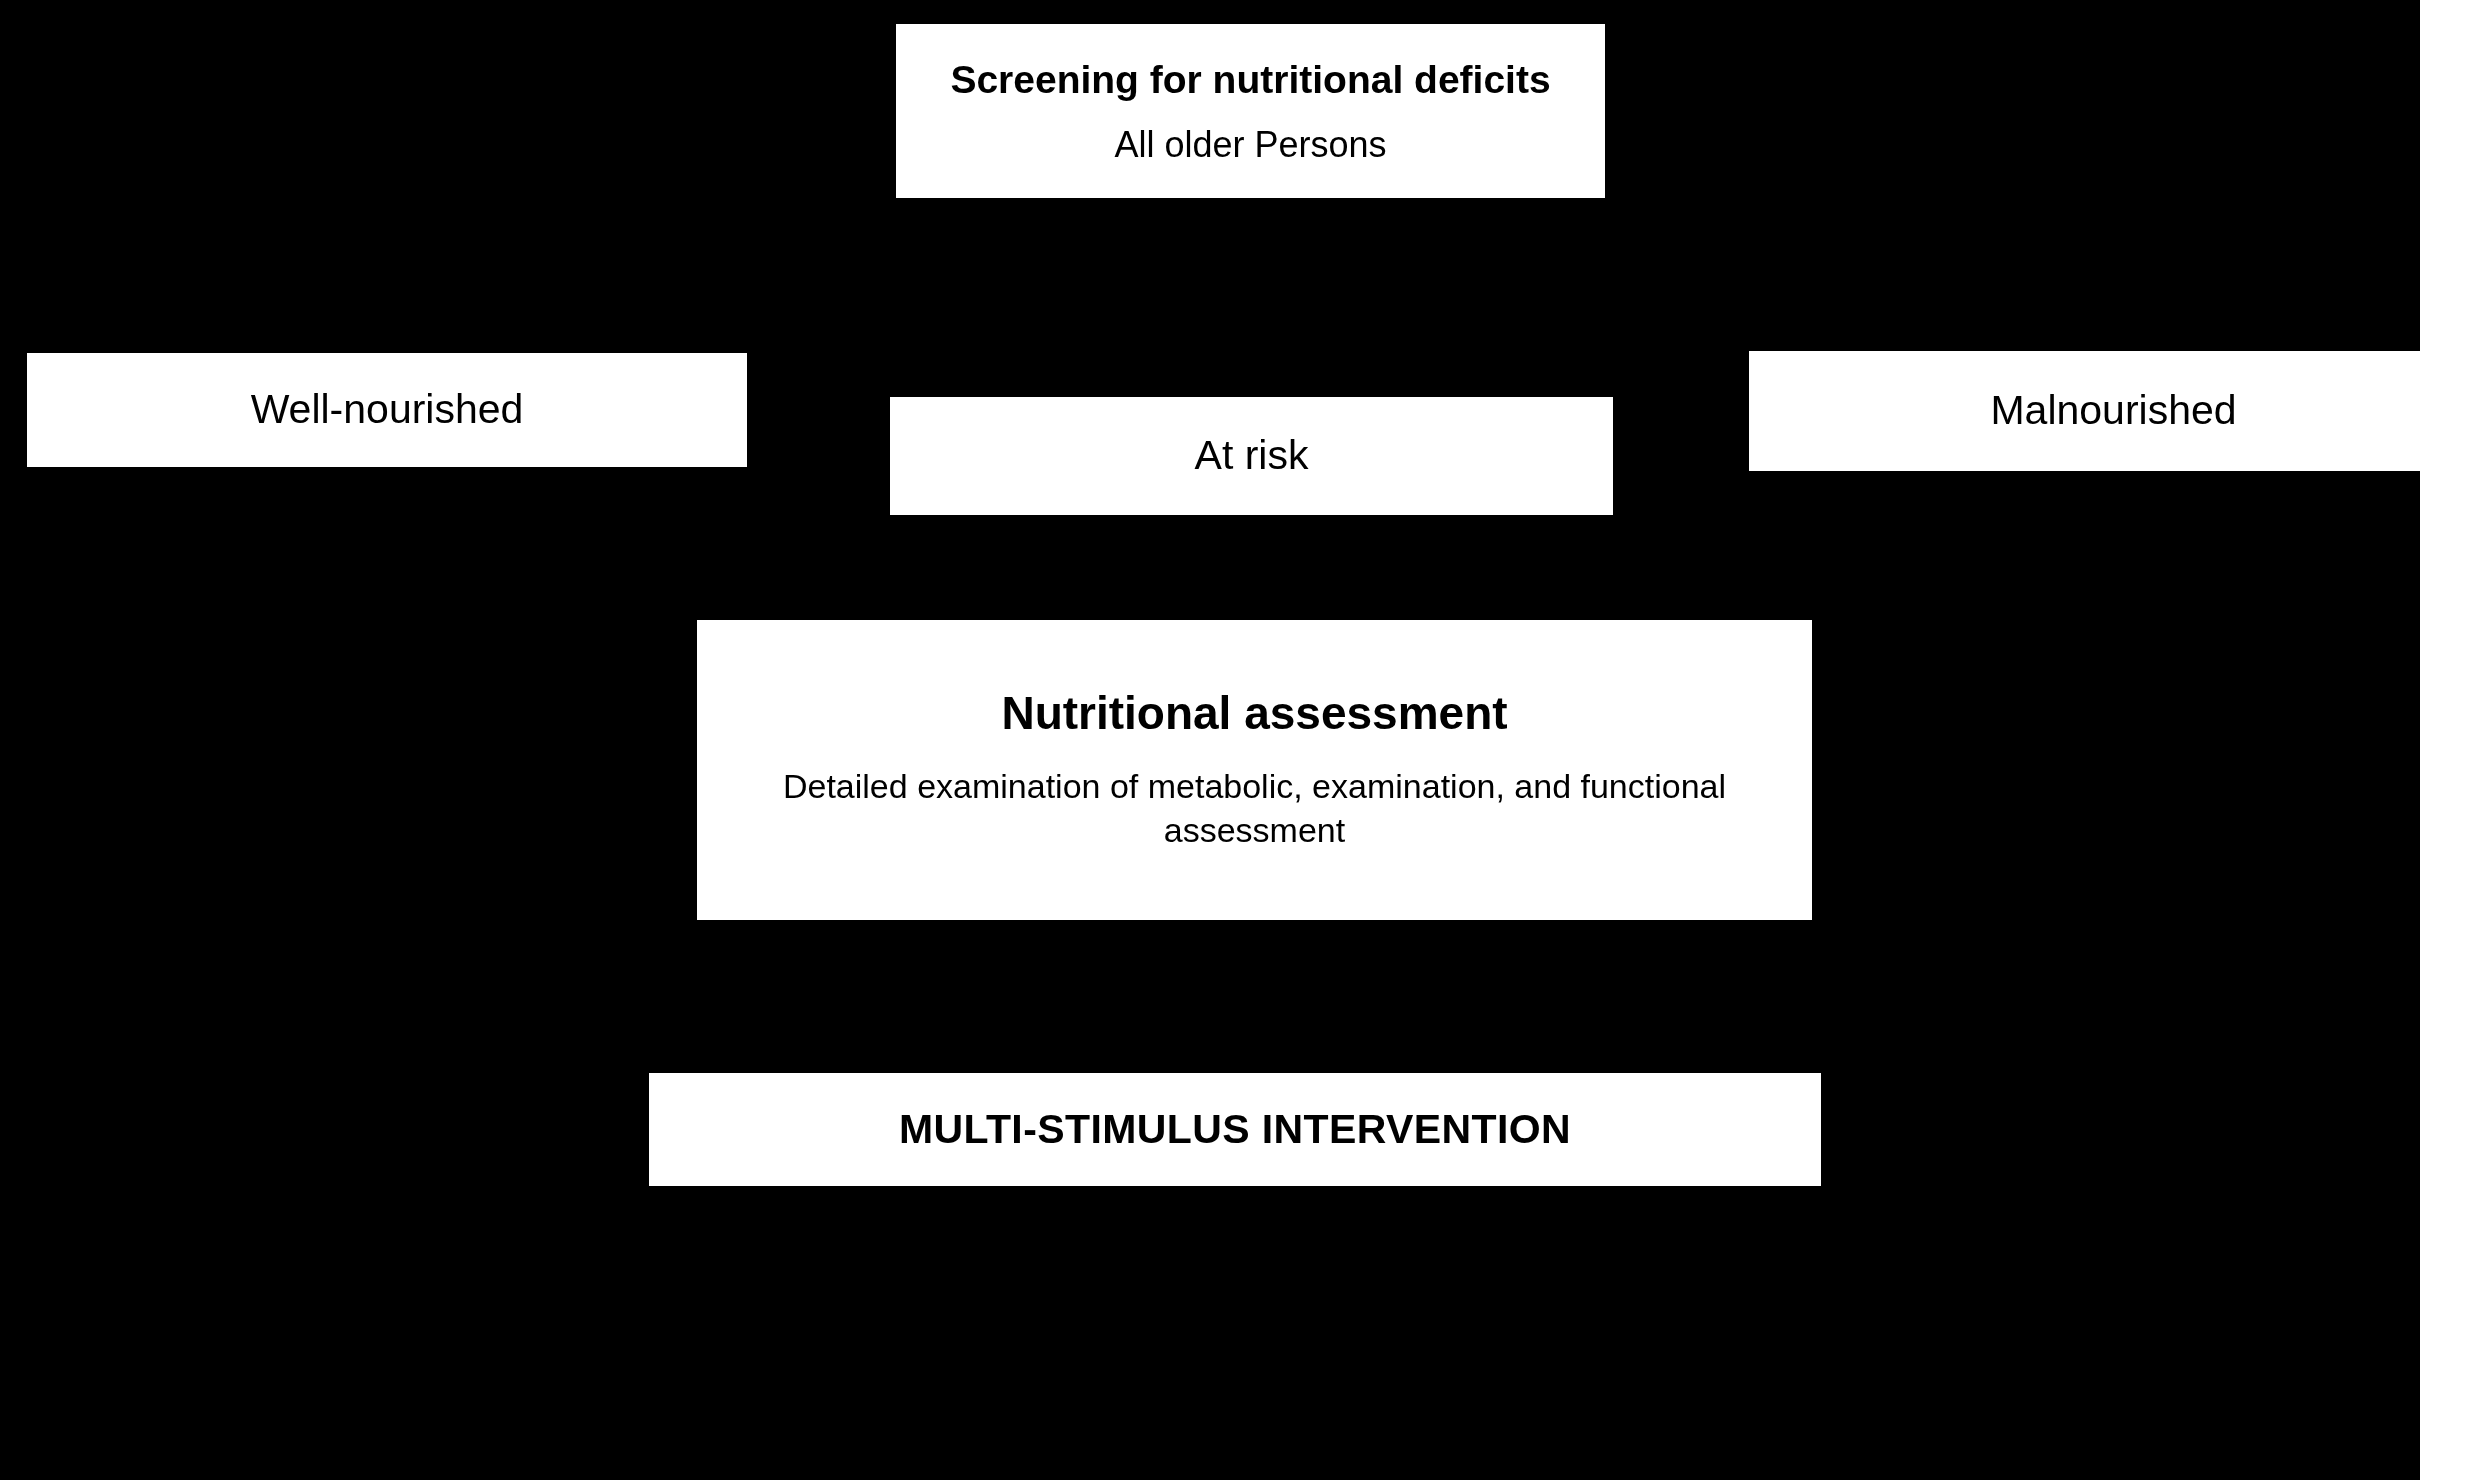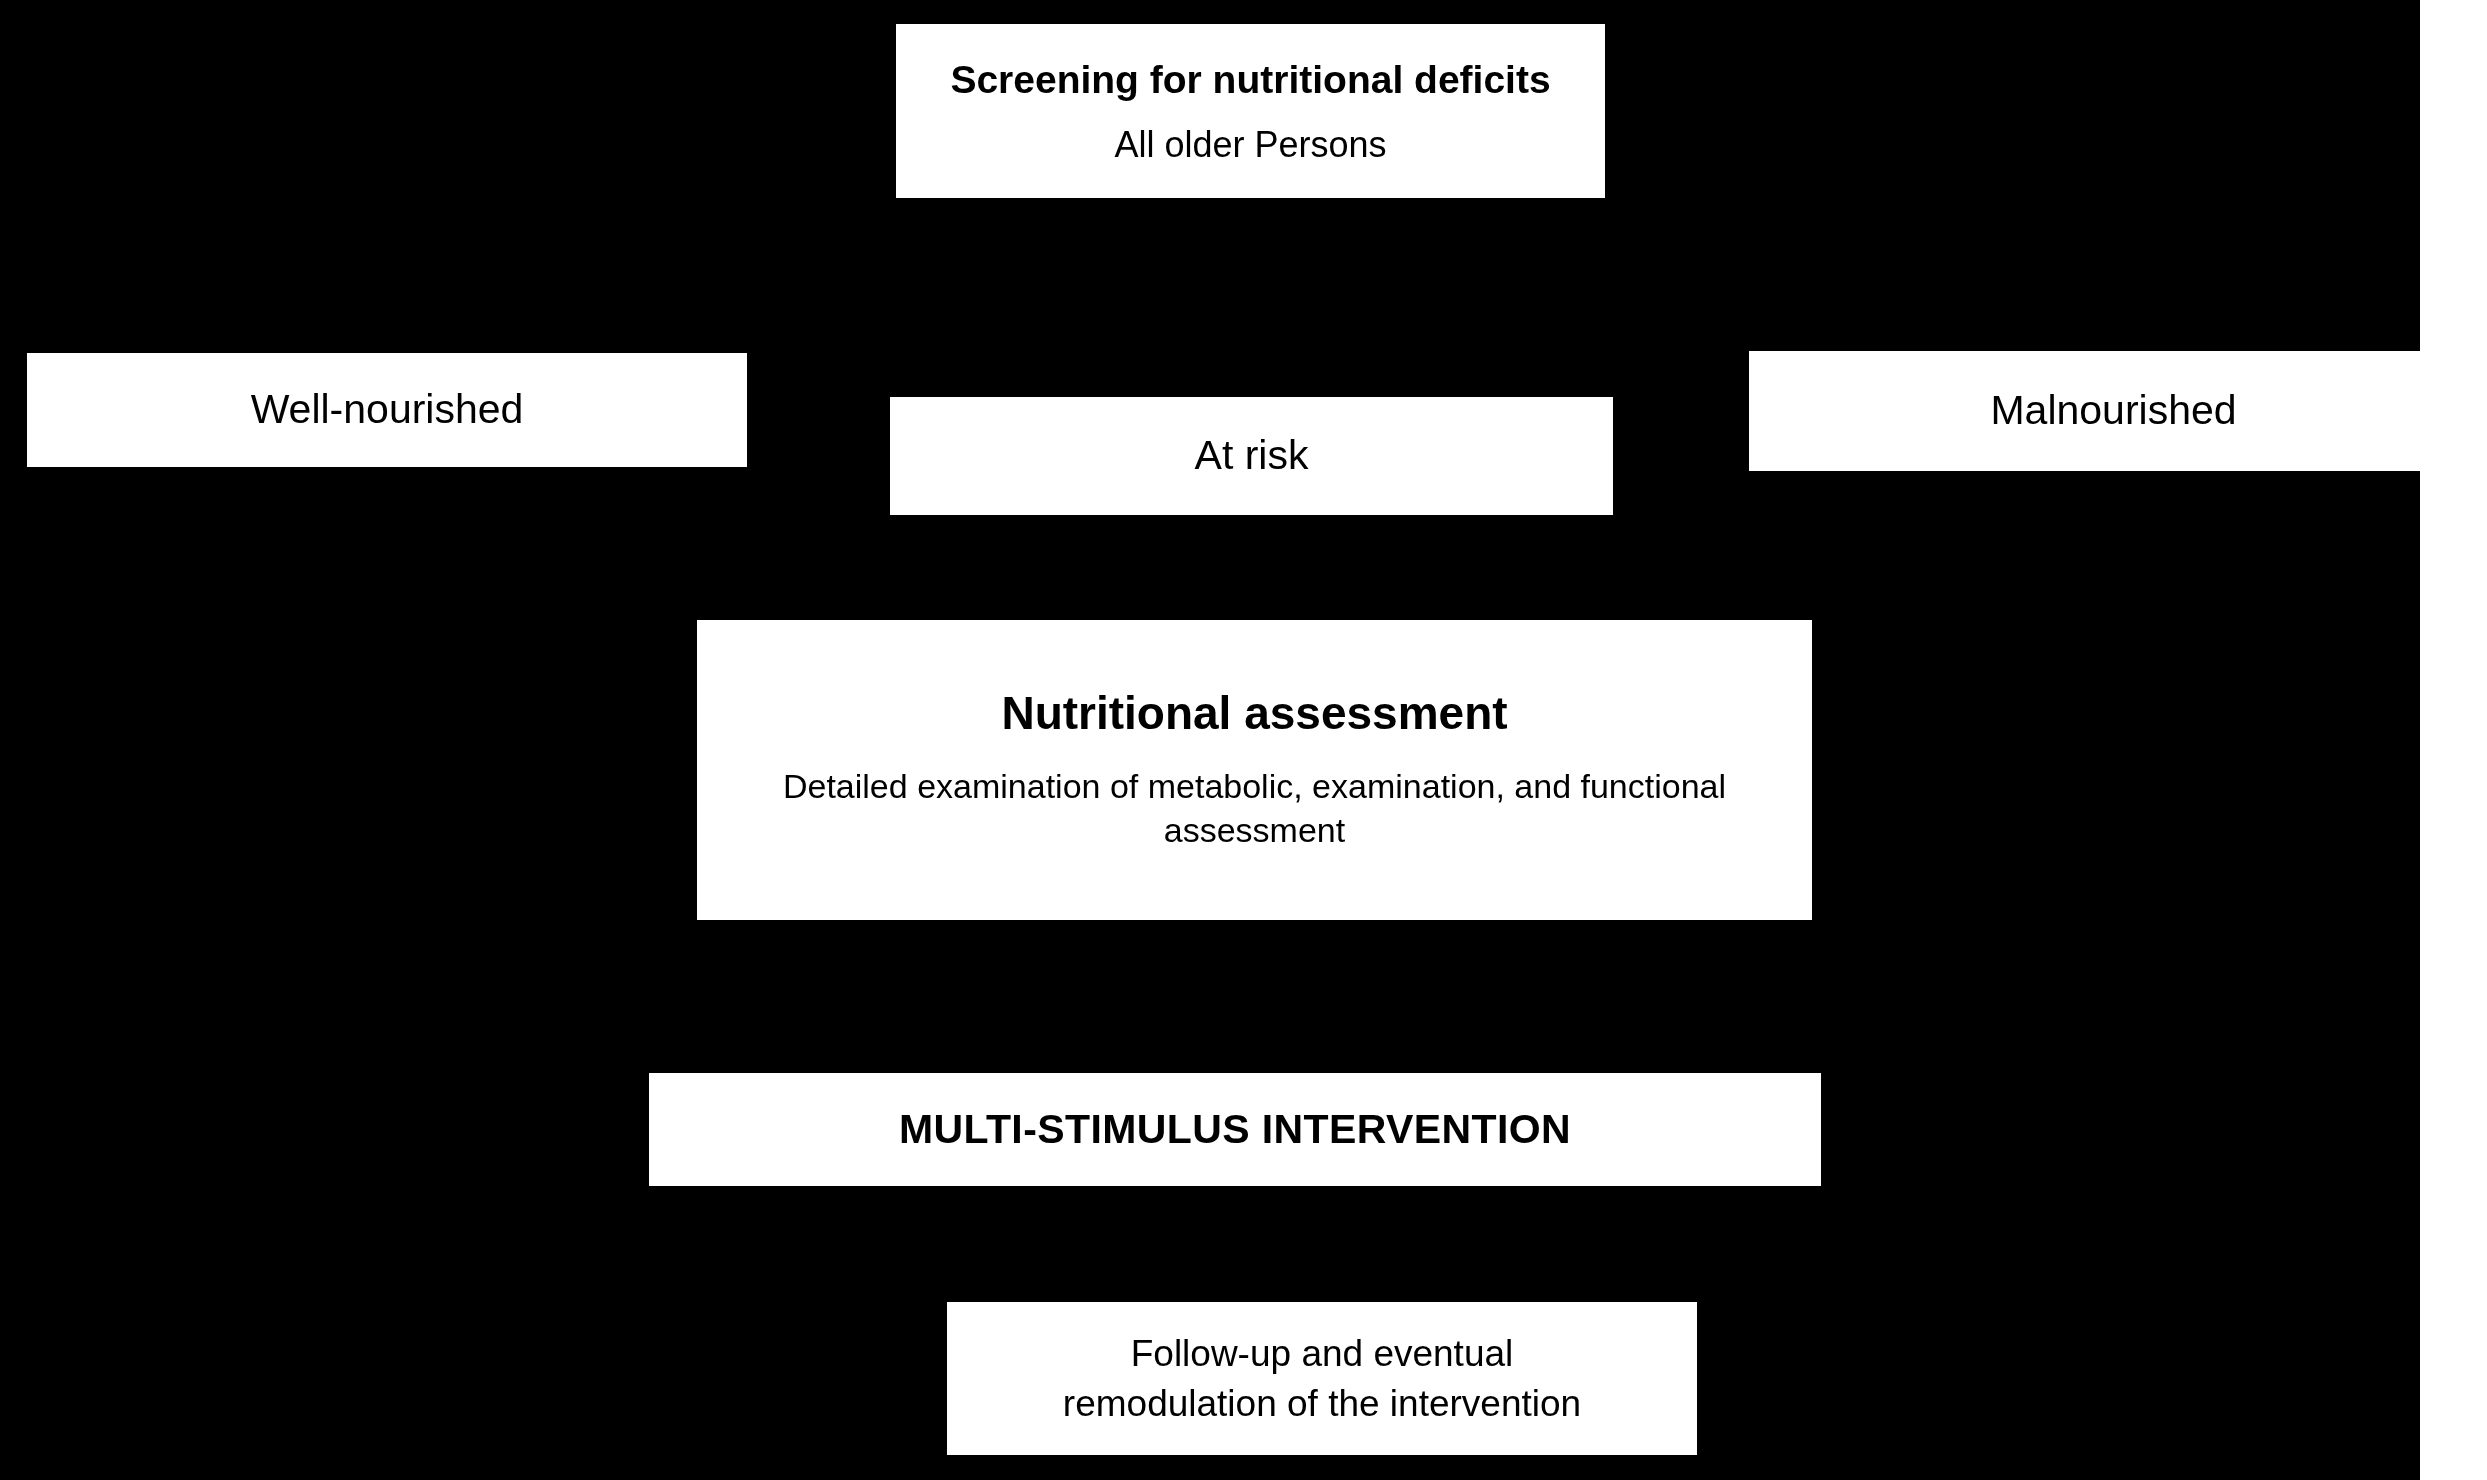--- a/index.html
+++ b/index.html
@@ -101,21 +101,15 @@
     <div class="t-desc">
       <span class="block-line">Detailed examination of metabolic, examination, and functional</span>
       <span class="block-line">assessment</span>
     </div>
   </div>
 
   <div class="node" id="node-intervention">
     <div class="t-multi">MULTI-STIMULUS INTERVENTION</div>
   </div>
 
-  <div class="node" id="node-followup">
-    <div class="t-follow">
-      <span class="block-line">Follow-up and eventual</span>
-      <span class="block-line">remodulation of the intervention</span>
-    </div>
-  </div>
 
 </div>
 
 
 </body></html>

